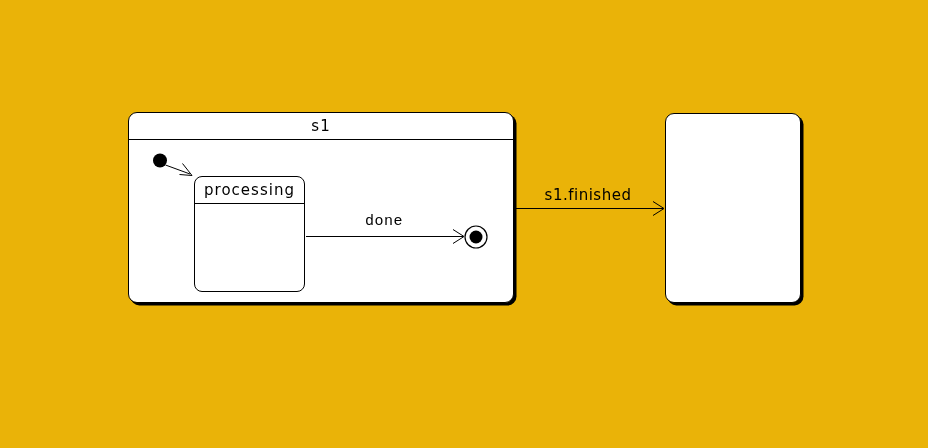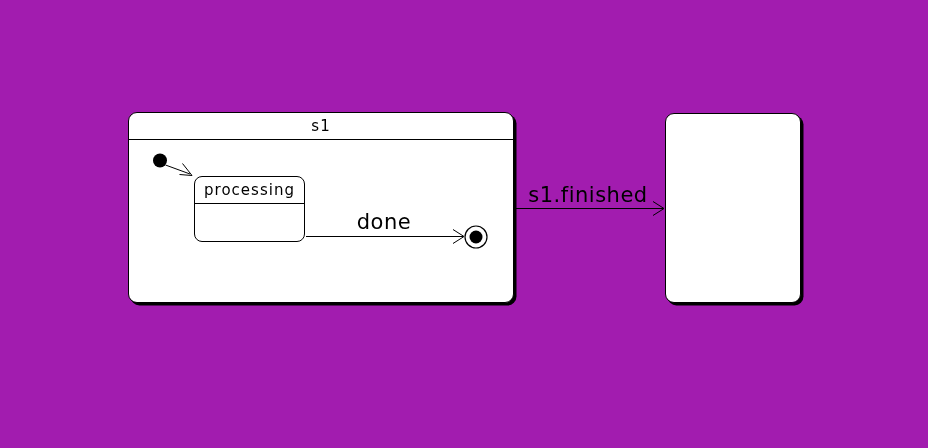--- a/index.html
+++ b/index.html
@@ -5,21 +5,21 @@
   * { margin: 0; padding: 0; box-sizing: border-box; }
   html, body {
     width: 928px; height: 448px;
     font-family: "DejaVu Sans", "Liberation Sans", sans-serif;
     background: #eeeeee;
     overflow: hidden;
   }
   .canvas {
     position: relative;
     width: 928px; height: 448px;
-    background: #a21caf;
+    background: #eab308;
     padding-left: 13px;
   }
   
   .state {
     position: absolute;
     background: #ffffff;
     border: 1px solid #000000;
     border-radius: 9px;
     box-shadow: 2.5px 2.5px 0 0 #000000;
     display: flex;
@@ -36,43 +36,43 @@
     align-items: center;
     justify-content: center;
     font-size: 15px;
     letter-spacing: 1px;
     color: #000000;
   }
   .state-body { flex: 1; }
 
   #state-s1        { left: 128px; top: 112px; width: 386px; height: 191px; }
   #state-s2        { left: 665px; top: 113px; width: 136px; height: 190px; }
-  #state-processing{ left: 194px; top: 176px; width: 111px; height:  66px; }
+  #state-processing{ left: 194px; top: 176px; width: 111px; height:  116px; }
 
   
   svg.links {
     position: absolute;
     left: 0; top: 0;
     width: 928px; height: 448px;
     z-index: 5;
     pointer-events: none;
   }
 
   
   .edge-label {
     position: absolute;
     z-index: 6;
-    font-size: 21px;
+    font-size: 15px;
     letter-spacing: 0.5px;
     line-height: 18px;
     color: #000000;
     transform: translateX(-50%);
     white-space: nowrap;
   }
-  #label-done        { left: 384px; top: 213px; }
+  #label-done        { left: 384px; top: 213px; font-family: Liberation Mono, monospace; }
   #label-s1-finished { left: 588px; top: 186px; }
 </style>
 </head>
 <body>
 
 <div class="canvas">
 
   <div class="state" id="state-s1">
     <div class="state-title">s1</div>
     <div class="state-body"></div>

